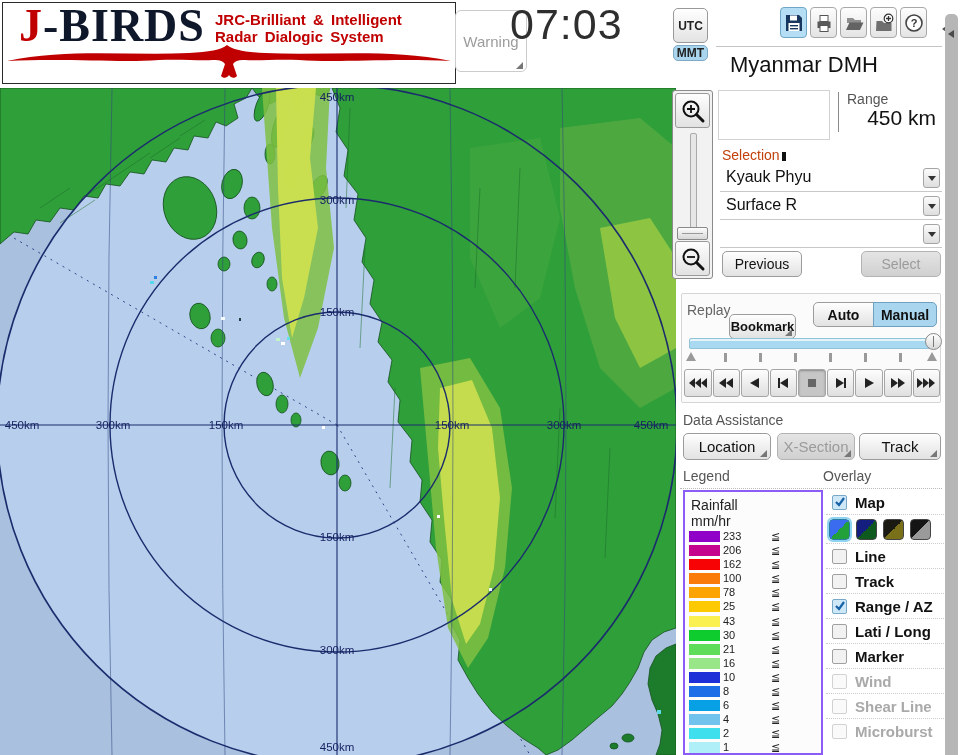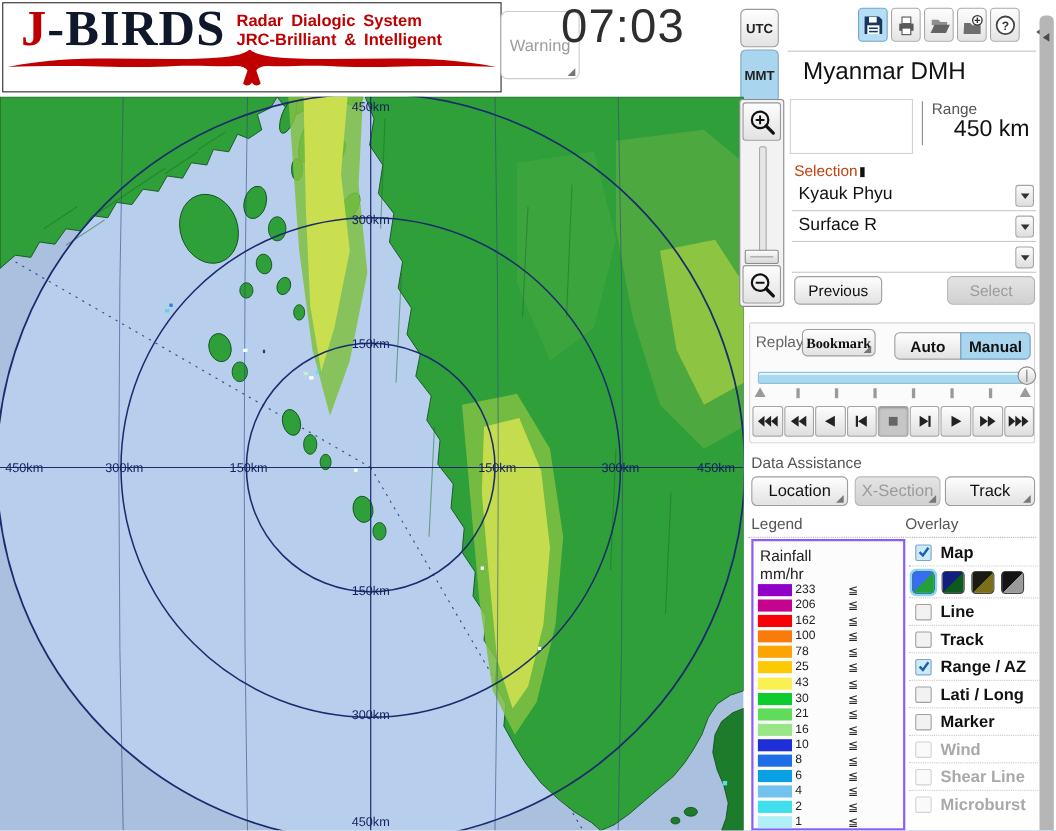--- a/index.html
+++ b/index.html
@@ -15,21 +15,21 @@
   .logo-rest{color:#0f172a;}
   .taglines{position:absolute;left:212px;top:8px;color:#c00000;font-weight:bold;font-size:15px;line-height:17px;white-space:nowrap;word-spacing:3px;}
   .eagle{position:absolute;left:4px;top:42px;}
   .warning-btn{position:absolute;left:455px;top:10px;width:70px;height:60px;background:#fff;border:1px solid #ccc;border-radius:6px;
                color:#9c9c9c;font-size:15px;display:flex;align-items:center;justify-content:center;}
   .clock-time{position:absolute;left:510px;top:0px;font-size:43px;color:#2e2e2e;letter-spacing:1px;}
   .clock-date{position:absolute;left:529px;top:50px;font-size:23px;color:#333;}
   .tz-btn{position:absolute;left:673px;width:35px;font-size:12px;font-weight:bold;color:#222;border:1px solid #999;border-radius:5px;
           display:flex;align-items:center;justify-content:center;box-sizing:border-box;}
   .tz-utc{top:8px;height:35px;background:linear-gradient(#ffffff,#e3e3e3);}
-  .tz-mmt{top:45px;height:48px;background:#a9d5ee;border-color:#7fa9c4;}
+  .tz-mmt{top:45px;height:16px;background:#a9d5ee;border-color:#7fa9c4;}
   .toolbar{position:absolute;left:780px;top:7px;display:flex;gap:3px;}
   .tool-btn{width:27px;height:31px;border:1px solid #a8a8a8;border-radius:4px;background:linear-gradient(#fdfdfd,#e4e4e4);
             display:flex;align-items:center;justify-content:center;box-sizing:border-box;}
   .tool-btn.active{background:#b5ddf4;border-color:#6fa7c7;}
   .panel-collapse-arrow{position:absolute;left:942px;top:24px;width:0;height:0;border-top:5px solid transparent;border-bottom:5px solid transparent;border-right:7px solid #555;}
   .icons-rule{position:absolute;left:716px;top:46px;width:226px;height:1px;background:#c4c4c4;}
   .station-title{position:absolute;left:730px;top:52px;font-size:22px;color:#111;}
 
   
   .right-strip{position:absolute;left:945px;top:14px;width:13px;height:741px;background:#b6b6b6;border-radius:5px 5px 0 0;}
@@ -53,21 +53,21 @@
        display:flex;align-items:center;justify-content:center;box-sizing:border-box;position:absolute;font-size:14px;}
   .btn.disabled{background:linear-gradient(#e4e4e4,#d0d0d0);color:#9b9b9b;border-color:#b3b3b3;}
   .btn.selected{background:#a9d5ee;border-color:#6fa0bf;}
   .fold-corner{position:absolute;right:3px;bottom:2px;width:0;height:0;border-style:solid;border-width:0 0 7px 7px;border-color:transparent transparent #777 transparent;}
 
   .prev-btn{left:722px;top:251px;width:80px;height:26px;}
   .select-btn{left:861px;top:251px;width:80px;height:26px;}
 
   .replay-box{position:absolute;left:681px;top:293px;width:260px;height:110px;border:1px solid #d5d5d5;background:#fbfbfb;border-radius:2px;box-sizing:border-box;}
   .replay-label{position:absolute;left:5px;top:8px;font-size:14px;color:#666;}
-  .bookmark-btn{left:47px;top:5px;width:67px;height:25px;font-size:13px;font-weight:bold;font-family:Liberation Serif, serif;}
+  .bookmark-btn{left:47px;top:20px;width:67px;height:25px;font-size:13px;font-weight:bold;}
   .auto-btn{left:131px;top:8px;width:61px;height:25px;font-weight:bold;border-radius:5px 0 0 5px;}
   .manual-btn{left:191px;top:8px;width:64px;height:25px;font-weight:bold;border-radius:0 5px 5px 0;}
   .replay-track{position:absolute;left:7px;top:44px;width:242px;height:11px;background:#a8d9f0;border:1px solid #8fc3da;border-radius:2px;
                 box-shadow:inset 0 2px 0 rgba(255,255,255,.7);box-sizing:border-box;}
   .replay-thumb{position:absolute;left:243px;top:39px;width:17px;height:17px;border-radius:50%;background:linear-gradient(#ffffff,#d8d8d8);border:1px solid #888;box-sizing:border-box;}
   .replay-thumb::before{content:"";position:absolute;left:7px;top:2px;width:1px;height:11px;background:#777;}
   .tick-tri{position:absolute;top:58px;width:0;height:0;border-left:5px solid transparent;border-right:5px solid transparent;border-bottom:9px solid #9a9a9a;}
   .tick-bar{position:absolute;top:59px;width:3px;height:9px;background:#9a9a9a;}
   .playback-row{position:absolute;left:2px;top:75px;width:256px;height:28px;display:flex;gap:1px;}
   .pb-btn{flex:1;border:1px solid #a5a5a5;border-radius:3px;background:linear-gradient(#fdfdfd,#dfdfdf);display:flex;align-items:center;justify-content:center;box-sizing:border-box;}
@@ -119,22 +119,22 @@
 <body>
 
 <div class="app">
 
   <div class="header">
     <div class="logo-box">
       <div class="logo-main">
         <span class="logo-j">J</span><span class="logo-rest">-BIRDS</span>
       </div>
       <div class="taglines">
+        <div>JRC-Brilliant &amp; Intelligent</div>
         <div>Radar Dialogic System</div>
-        <div>JRC-Brilliant &amp; Intelligent</div>
       </div>
       <svg class="eagle" width="444" height="38" viewBox="0 0 444 38">
         <path fill="#c00000" d="M0,16 C62,3 122,11 182,8 C202,7 214,5 220,0 C226,5 238,7 258,8 C318,11 380,3 444,16 C382,13 332,18 292,15 C270,14 250,16 238,15 C232,14.5 228,16 226,19 L230,31 C228,33.5 224,33.5 222,30 C220,33.5 216,33.5 214,31 L218,19 C216,16 212,14.5 206,15 C194,16 174,14 152,15 C112,18 62,13 0,16 Z"></path>
       </svg>
     </div>
 
     <div class="warning-btn">
       <span>Warning</span>
       <span class="fold-corner"></span>
     </div>

